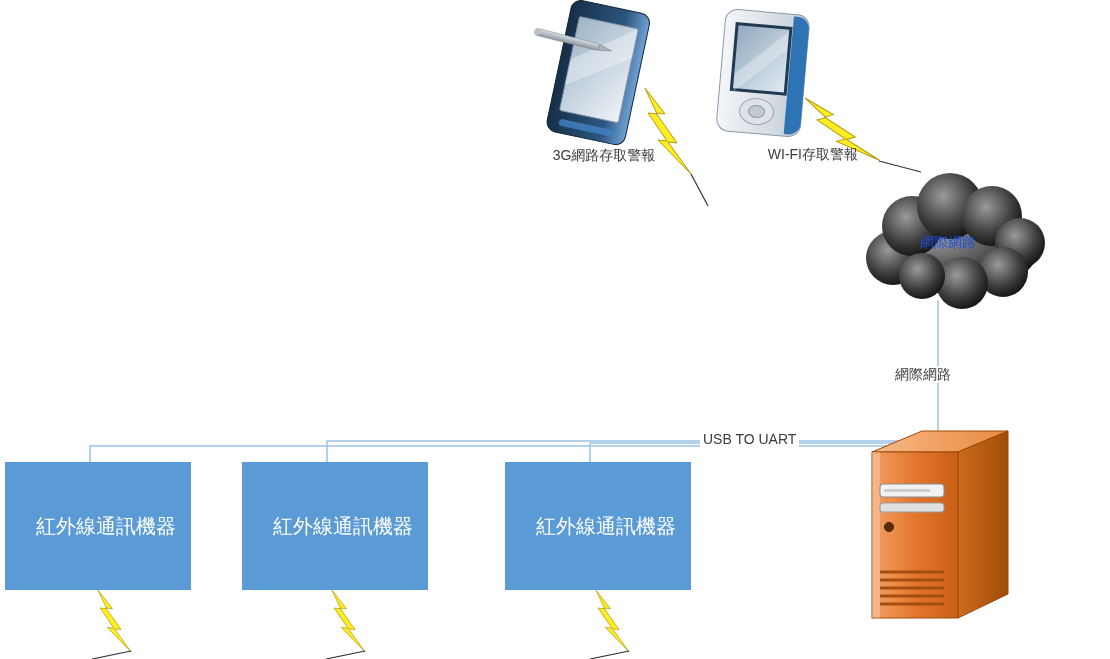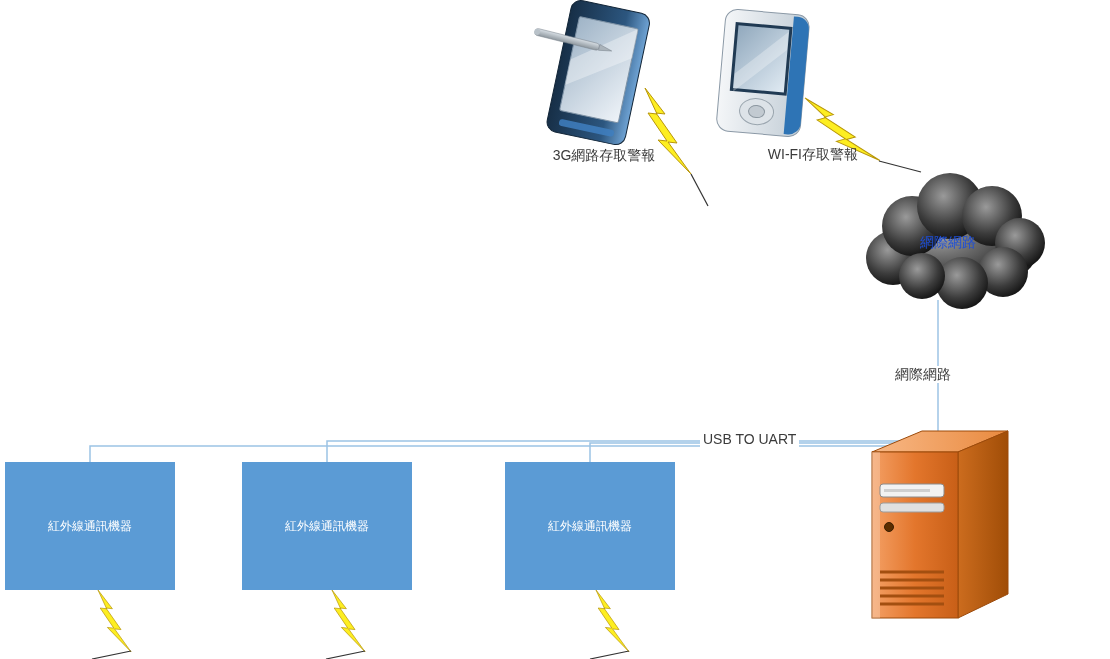--- a/index.html
+++ b/index.html
@@ -19,23 +19,24 @@
     line-height:1.2;
     white-space:nowrap;
   }
   .label.on-line { background:#ffffff; padding:0 3px; }
   .label.cloud-label { color:#1d4ed8; font-size:14px; }
   .ir-box {
     position:absolute;
     width:170px; height:128px;
     background:var(--box-blue,#5b9bd5);
     color:#ffffff;
-    font-size:12px;
+    font-size:20px;
     display:flex; align-items:center; justify-content:center;
     text-align:center;
+    padding-left:16px;
   }
   .caption { font-size:15px; }
 </style>
 </head>
 <body>
 
 <div class="canvas">
 
   <svg class="art" viewBox="0 0 1110 659">
     <defs>

